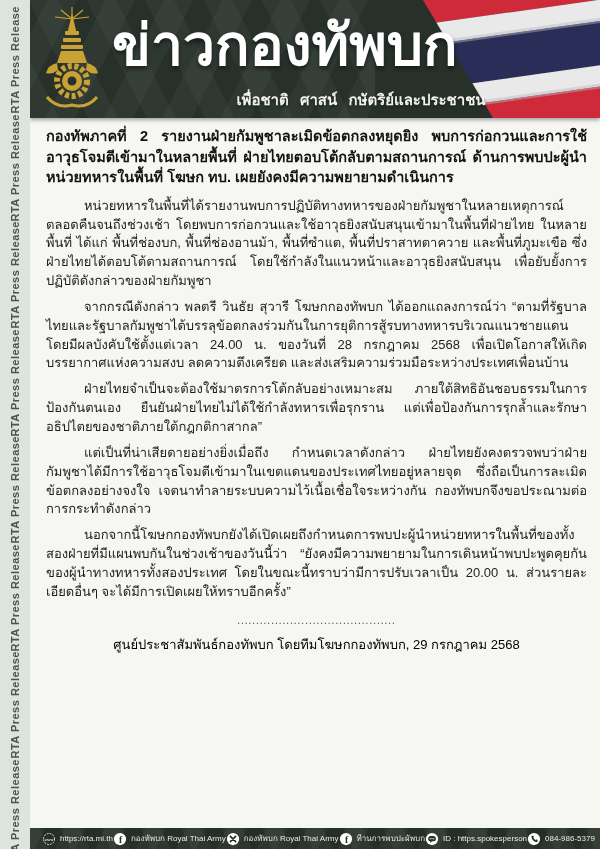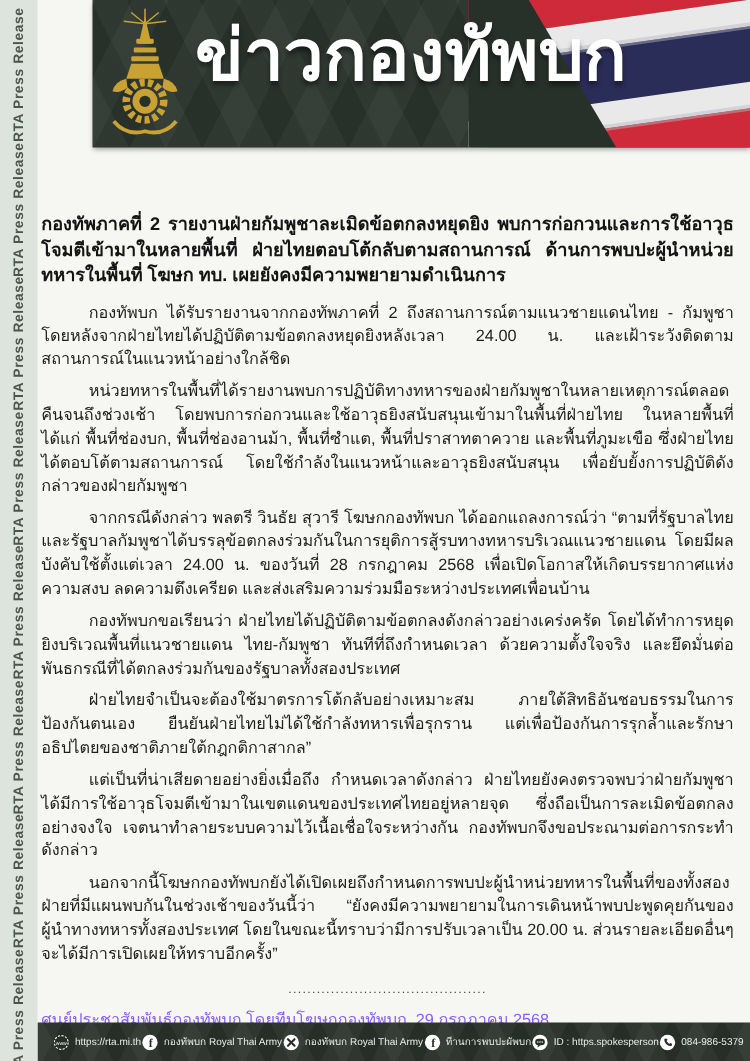--- a/index.html
+++ b/index.html
@@ -14,42 +14,42 @@
   #sidebar span { writing-mode:vertical-rl; transform:rotate(180deg);
                   font-size:11px; font-weight:700; color:#49564b; letter-spacing:.5px;
                   white-space:nowrap; }
 
   
   #header { position:absolute; left:30px; top:0; right:0; height:118px;
             background:
               repeating-linear-gradient(63deg, rgba(255,255,255,.035) 0 26px, rgba(0,0,0,0) 26px 52px),
               repeating-linear-gradient(-63deg, rgba(255,255,255,.035) 0 26px, rgba(0,0,0,0) 26px 52px),
               #27312a;
-            overflow:hidden; box-shadow:0 2px 4px rgba(0,0,0,.35);margin-left:44px; }
+            overflow:hidden; box-shadow:0 2px 4px rgba(0,0,0,.35); }
   #flag { position:absolute; right:0; top:0; width:225px; height:118px; }
   #crest { position:absolute; left:7px; top:5px; width:70px; height:108px; z-index:2; }
   #title { position:absolute; left:82px; top:8px; font-size:57px; font-weight:800;
            color:#fff; z-index:3; letter-spacing:0; line-height:1.3;
            text-shadow:0 3px 4px rgba(0,0,0,.45); white-space:nowrap; }
   #subtitle { position:absolute; left:186px; top:88px; width:290px; text-align:center;
               font-size:15px; font-weight:700; color:#f2f2f2; z-index:3;
               word-spacing:7px; text-shadow:0 2px 3px rgba(0,0,0,.4); white-space:nowrap; }
 
   
-  #main { position:absolute; left:33px; right:13px; top:126px; z-index:2;margin-top:44px; }
+  #main { position:absolute; left:46px; right:13px; top:126px; z-index:2; }
   #headline { font-size:14.5px; font-weight:700; color:#141414; line-height:1.42;
               text-align:justify; margin-bottom:9px; }
   .para { font-size:13px; color:#1d1d1d; line-height:1.45; text-align:justify;
           text-indent:38px; margin-bottom:7px; }
   #separator { text-align:center; font-size:10px; letter-spacing:1px; color:#444;
                margin-top:14px; line-height:1; }
-  #signature { font-size:13px; color:#8b5cf6; margin-top:8px; }
+  #signature { text-align:center; font-size:13px; color:#000000; margin-top:8px; }
 
   
-  #footer { position:absolute; left:30px; right:0; bottom:0; height:31px;
+  #footer { position:absolute; left:30px; right:0; bottom:0; height:21px;
             background:
               repeating-linear-gradient(63deg, rgba(255,255,255,.04) 0 18px, rgba(0,0,0,0) 18px 36px),
               repeating-linear-gradient(-63deg, rgba(255,255,255,.04) 0 18px, rgba(0,0,0,0) 18px 36px),
               #252e27;
             display:flex; align-items:center; justify-content:space-between;
             padding:0 12px; z-index:4; }
   .f-item { display:flex; align-items:center; gap:4px; }
   .f-item .lbl { font-size:8px; color:#e9ede9; white-space:nowrap; }
   .f-icon { width:14px; height:14px; display:inline-flex; }
   .f-icon svg { width:14px; height:14px; }
@@ -103,29 +103,28 @@
         <path d="M20 58 q-9 2 -11 10 q6 2 12 -3 z"></path>
         <path d="M50 58 q9 2 11 10 q-6 2 -12 -3 z"></path>
       </g>
       <circle cx="35" cy="76" r="15" fill="none" stroke="#c9a233" stroke-width="6" stroke-dasharray="4 2.6"></circle>
       <circle cx="35" cy="76" r="10" fill="#c9a233"></circle>
       <circle cx="35" cy="76" r="4.5" fill="#27312a"></circle>
       <path d="M10 92 q10 12 25 8 q15 4 25 -8" fill="none" stroke="#c9a233" stroke-width="3"></path>
     </svg>
 
     <div id="title">ข่าวกองทัพบก</div>
+    <div id="subtitle">เพื่อชาติ ศาสน์ กษัตริย์และประชาชน</div>
   </div>
 
   <div id="main">
     <div id="headline">กองทัพภาคที่ 2 รายงานฝ่ายกัมพูชาละเมิดข้อตกลงหยุดยิง พบการก่อกวนและการใช้อาวุธโจมตีเข้ามาในหลายพื้นที่ ฝ่ายไทยตอบโต้กลับตามสถานการณ์ ด้านการพบปะผู้นำหน่วยทหารในพื้นที่ โฆษก ทบ. เผยยังคงมีความพยายามดำเนินการ</div>
     <div id="paragraphs">
-        <p class="para">กองทัพบก ได้รับรายงานจากกองทัพภาคที่ 2 ถึงสถานการณ์ตามแนวชายแดนไทย - กัมพูชา โดยหลังจากฝ่ายไทยได้ปฏิบัติตามข้อตกลงหยุดยิงหลังเวลา 24.00 น. และเฝ้าระวังติดตามสถานการณ์ในแนวหน้าอย่างใกล้ชิด</p>
         <p class="para">หน่วยทหารในพื้นที่ได้รายงานพบการปฏิบัติทางทหารของฝ่ายกัมพูชาในหลายเหตุการณ์ตลอดคืนจนถึงช่วงเช้า โดยพบการก่อกวนและใช้อาวุธยิงสนับสนุนเข้ามาในพื้นที่ฝ่ายไทย ในหลายพื้นที่ ได้แก่ พื้นที่ช่องบก, พื้นที่ช่องอานม้า, พื้นที่ซำแต, พื้นที่ปราสาทตาควาย และพื้นที่ภูมะเขือ ซึ่งฝ่ายไทยได้ตอบโต้ตามสถานการณ์ โดยใช้กำลังในแนวหน้าและอาวุธยิงสนับสนุน เพื่อยับยั้งการปฏิบัติดังกล่าวของฝ่ายกัมพูชา</p>
         <p class="para">จากกรณีดังกล่าว พลตรี วินธัย  สุวารี โฆษกกองทัพบก ได้ออกแถลงการณ์ว่า “ตามที่รัฐบาลไทยและรัฐบาลกัมพูชาได้บรรลุข้อตกลงร่วมกันในการยุติการสู้รบทางทหารบริเวณแนวชายแดน โดยมีผลบังคับใช้ตั้งแต่เวลา 24.00 น. ของวันที่ 28 กรกฎาคม 2568 เพื่อเปิดโอกาสให้เกิดบรรยากาศแห่งความสงบ ลดความตึงเครียด และส่งเสริมความร่วมมือระหว่างประเทศเพื่อนบ้าน</p>
-        <p class="para">กองทัพบกขอเรียนว่า ฝ่ายไทยได้ปฏิบัติตามข้อตกลงดังกล่าวอย่างเคร่งครัด โดยได้ทำการหยุดยิงบริเวณพื้นที่แนวชายแดน ไทย-กัมพูชา ทันทีที่ถึงกำหนดเวลา  ด้วยความตั้งใจจริง และยึดมั่นต่อพันธกรณีที่ได้ตกลงร่วมกันของรัฐบาลทั้งสองประเทศ</p>
         <p class="para">ฝ่ายไทยจำเป็นจะต้องใช้มาตรการโต้กลับอย่างเหมาะสม ภายใต้สิทธิอันชอบธรรมในการป้องกันตนเอง ยืนยันฝ่ายไทยไม่ได้ใช้กำลังทหารเพื่อรุกราน แต่เพื่อป้องกันการรุกล้ำและรักษาอธิปไตยของชาติภายใต้กฎกติกาสากล”</p>
         <p class="para">แต่เป็นที่น่าเสียดายอย่างยิ่งเมื่อถึง กำหนดเวลาดังกล่าว ฝ่ายไทยยังคงตรวจพบว่าฝ่ายกัมพูชาได้มีการใช้อาวุธโจมตีเข้ามาในเขตแดนของประเทศไทยอยู่หลายจุด ซึ่งถือเป็นการละเมิดข้อตกลงอย่างจงใจ เจตนาทำลายระบบความไว้เนื้อเชื่อใจระหว่างกัน  กองทัพบกจึงขอประณามต่อการกระทำดังกล่าว</p>
         <p class="para">นอกจากนี้โฆษกกองทัพบกยังได้เปิดเผยถึงกำหนดการพบปะผู้นำหน่วยทหารในพื้นที่ของทั้งสองฝ่ายที่มีแผนพบกันในช่วงเช้าของวันนี้ว่า  “ยังคงมีความพยายามในการเดินหน้าพบปะพูดคุยกันของผู้นำทางทหารทั้งสองประเทศ โดยในขณะนี้ทราบว่ามีการปรับเวลาเป็น 20.00 น. ส่วนรายละเอียดอื่นๆ จะได้มีการเปิดเผยให้ทราบอีกครั้ง”</p>
       </div>
     <div id="separator">..........................................</div>
     <div id="signature">ศูนย์ประชาสัมพันธ์กองทัพบก โดยทีมโฆษกกองทัพบก, 29 กรกฎาคม 2568</div>
   </div>
 
   <div id="footer">
       <div class="f-item">

